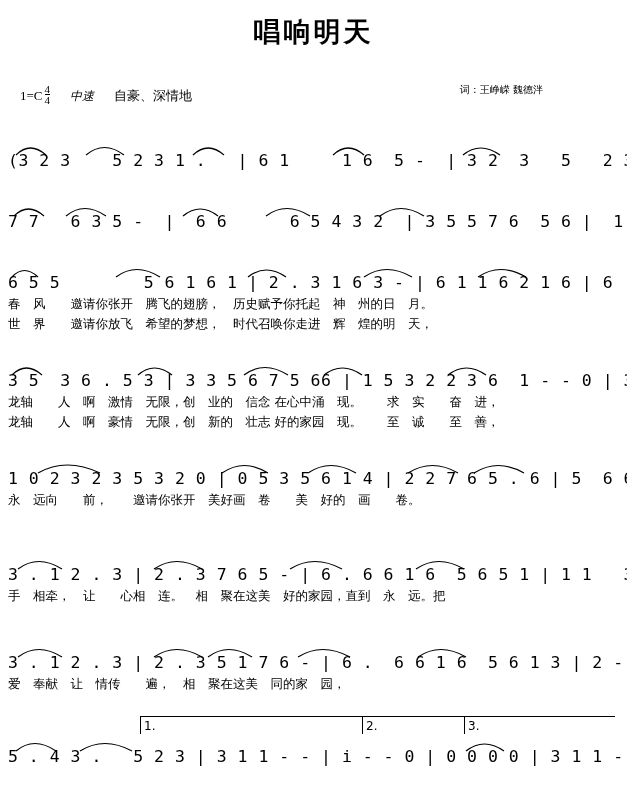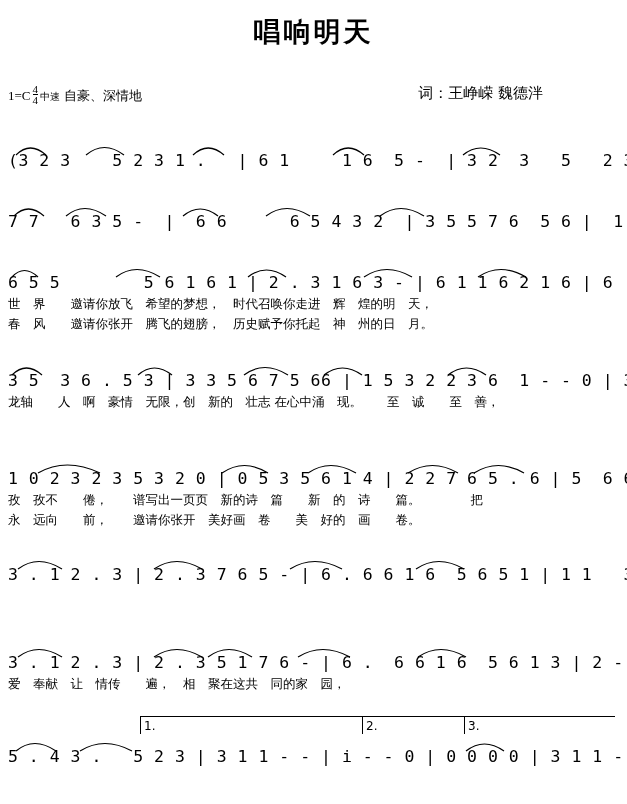--- a/index.html
+++ b/index.html
@@ -16,41 +16,41 @@
   .title{
     position:absolute;top:14px;left:0;width:627px;
     text-align:center;
     font-family:"DejaVu Sans", sans-serif;
     font-weight:bold;
     font-size:27px;
     letter-spacing:3px;
   }
 
   .meta-left{
-    position:absolute;left:8px;top:84px;
+    position:absolute;left:20px;top:84px;
     font-size:13px;
     white-space:nowrap;
   }
   .meta-left .key{font-family:"Liberation Serif",serif;}
   .frac{
     display:inline-block;
     vertical-align:-0.45em;
     text-align:center;
     line-height:0.95;
     font-size:11px;
     margin:0 2px;
   }
   .frac .num{display:block;}
   .frac .den{display:block;border-top:1px solid #000;}
-  .tempo{font-family:"DejaVu Sans",sans-serif;font-size:10px;}
-  .mood{margin-left:4px;font-family:"DejaVu Sans",sans-serif;font-size:13px;}
+  .tempo{margin-left:18px;font-family:"DejaVu Sans",sans-serif;font-size:12px;font-style:italic;}
+  .mood{margin-left:20px;font-family:"DejaVu Sans",sans-serif;font-size:13px;}
 
   .meta-right{
     position:absolute;right:84px;top:82px;
-    font-size:15px;
+    font-size:10px;
     font-family:"DejaVu Sans",sans-serif;
     line-height:1.55;
     text-align:left;
     margin-left:10px;
   }
   .meta-right div{white-space:nowrap;}
 
   
   .row{
     position:absolute;
@@ -123,69 +123,70 @@
 
   <div class="row" style="top:274px;">
     <svg class="arcs" width="612" height="18">
       <path d="M4,16 Q16,3 30,16" stroke="#000" fill="none" stroke-width="1.2"></path>
       <path d="M108,16 Q128,1 152,16" stroke="#000" fill="none" stroke-width="1.2"></path>
       <path d="M240,16 Q258,2 278,16" stroke="#000" fill="none" stroke-width="1.2"></path>
       <path d="M356,16 Q378,1 404,16" stroke="#000" fill="none" stroke-width="1.2"></path>
       <path d="M470,16 Q492,1 518,16" stroke="#000" fill="none" stroke-width="1.2"></path>
     </svg>
     <div class="notes">6 5 5        5 6 1 6 1 | 2 . 3 1 6 3 - | 6 1 1 6 2 1 6 | 6  6 6 1 3 5 - |</div>
+    <div class="lyric">春　风　　邀请你张开　腾飞的翅膀，　历史赋予你托起　神　州的日　月。</div>
     <div class="lyric">世　界　　邀请你放飞　希望的梦想，　时代召唤你走进　辉　煌的明　天，</div>
-    <div class="lyric">春　风　　邀请你张开　腾飞的翅膀，　历史赋予你托起　神　州的日　月。</div>
   </div>
 
   <div class="row" style="top:372px;">
     <svg class="arcs" width="612" height="18">
       <path d="M4,16 Q18,2 34,16" stroke="#000" fill="none" stroke-width="1.2"></path>
       <path d="M130,16 Q146,2 164,16" stroke="#000" fill="none" stroke-width="1.2"></path>
       <path d="M236,16 Q256,1 280,16" stroke="#000" fill="none" stroke-width="1.2"></path>
       <path d="M316,16 Q334,2 354,16" stroke="#000" fill="none" stroke-width="1.2"></path>
       <path d="M440,16 Q458,2 478,16" stroke="#000" fill="none" stroke-width="1.2"></path>
     </svg>
     <div class="notes">3 5  3 6 . 5 3 | 3 3 5 6 7 5 66 | 1 5 3 2 2 3 6  1 - - 0 | 3 2 3  0 5 2 3 1  0 |</div>
-    <div class="lyric">龙轴　　人　啊　豪情　无限，创　新的　壮志 在心中涌　现。　　至　诚　　至　善，</div>
+    <div class="lyric">龙轴　　人　啊　激情　无限，创　业的　信念 在心中涌　现。　　求　实　　奋　进，</div>
+    <div class="lyric">龙轴　　人　啊　豪情　无限，创　新的　壮志 好的家园　现。　　至　诚　　至　善，</div>
   </div>
 
   <div class="row" style="top:470px;">
     <svg class="arcs" width="612" height="18">
       <path d="M30,16 Q58,0 92,16" stroke="#000" fill="none" stroke-width="1.2"></path>
       <path d="M214,16 Q236,1 260,16" stroke="#000" fill="none" stroke-width="1.2"></path>
       <path d="M300,16 Q322,1 348,16" stroke="#000" fill="none" stroke-width="1.2"></path>
       <path d="M400,16 Q424,1 450,16" stroke="#000" fill="none" stroke-width="1.2"></path>
       <path d="M466,16 Q490,1 516,16" stroke="#000" fill="none" stroke-width="1.2"></path>
     </svg>
     <div class="notes">1 0 2 3 2 3 5 3 2 0 | 0 5 3 5 6 1 4 | 2 2 7 6 5 . 6 | 5  6 6 3  2 1 i - | i - 0 . 5 |</div>
-    <div class="lyric">孜　孜不　　倦，　　谱写出一页页　新的诗　篇　　新　的　诗　　篇。　　　　把</div>
     <div class="lyric">永　远向　　前，　　邀请你张开　美好画　卷　　美　好的　画　　卷。</div>
   </div>
 
   <div class="row" style="top:566px;">
     <svg class="arcs" width="612" height="18">
       <path d="M10,16 Q30,1 54,16" stroke="#000" fill="none" stroke-width="1.2"></path>
       <path d="M146,16 Q168,1 194,16" stroke="#000" fill="none" stroke-width="1.2"></path>
       <path d="M282,16 Q306,1 334,16" stroke="#000" fill="none" stroke-width="1.2"></path>
       <path d="M408,16 Q430,1 456,16" stroke="#000" fill="none" stroke-width="1.2"></path>
     </svg>
     <div class="notes">3 . 1 2 . 3 | 2 . 3 7 6 5 - | 6 . 6 6 1 6  5 6 5 1 | 1 1   3 2 2 0 5 |</div>
+    <div class="lyric">手　相牵，　让　　心相　连。　相　聚在这美　好的家园，直到　永　远。把</div>
   </div>
 
   <div class="row" style="top:654px;">
     <svg class="arcs" width="612" height="18">
       <path d="M10,16 Q30,1 54,16" stroke="#000" fill="none" stroke-width="1.2"></path>
       <path d="M146,16 Q168,1 194,16" stroke="#000" fill="none" stroke-width="1.2"></path>
       <path d="M200,16 Q220,1 244,16" stroke="#000" fill="none" stroke-width="1.2"></path>
       <path d="M290,16 Q314,1 342,16" stroke="#000" fill="none" stroke-width="1.2"></path>
       <path d="M410,16 Q432,1 458,16" stroke="#000" fill="none" stroke-width="1.2"></path>
     </svg>
     <div class="notes">3 . 1 2 . 3 | 2 . 3 5 1 7 6 - | 6 .  6 6 1 6  5 6 1 3 | 2 - - 3 |</div>
-    <div class="lyric">爱　奉献　让　情传　　遍，　相　聚在这共　同的家　园，</div>
+    <div class="lyric">爱　奉献　让　情传　　遍，　相　聚在这美　同的家　园，</div>
   </div>
 
   <div class="volta-box" style="left:140px;top:716px;width:222px;">
     <span>1.</span>
   </div>
   <div class="volta-box" style="left:362px;top:716px;width:102px;">
     <span>2.</span>
   </div>
   <div class="volta-box" style="left:464px;top:716px;width:150px;">
     <span>3.</span>

